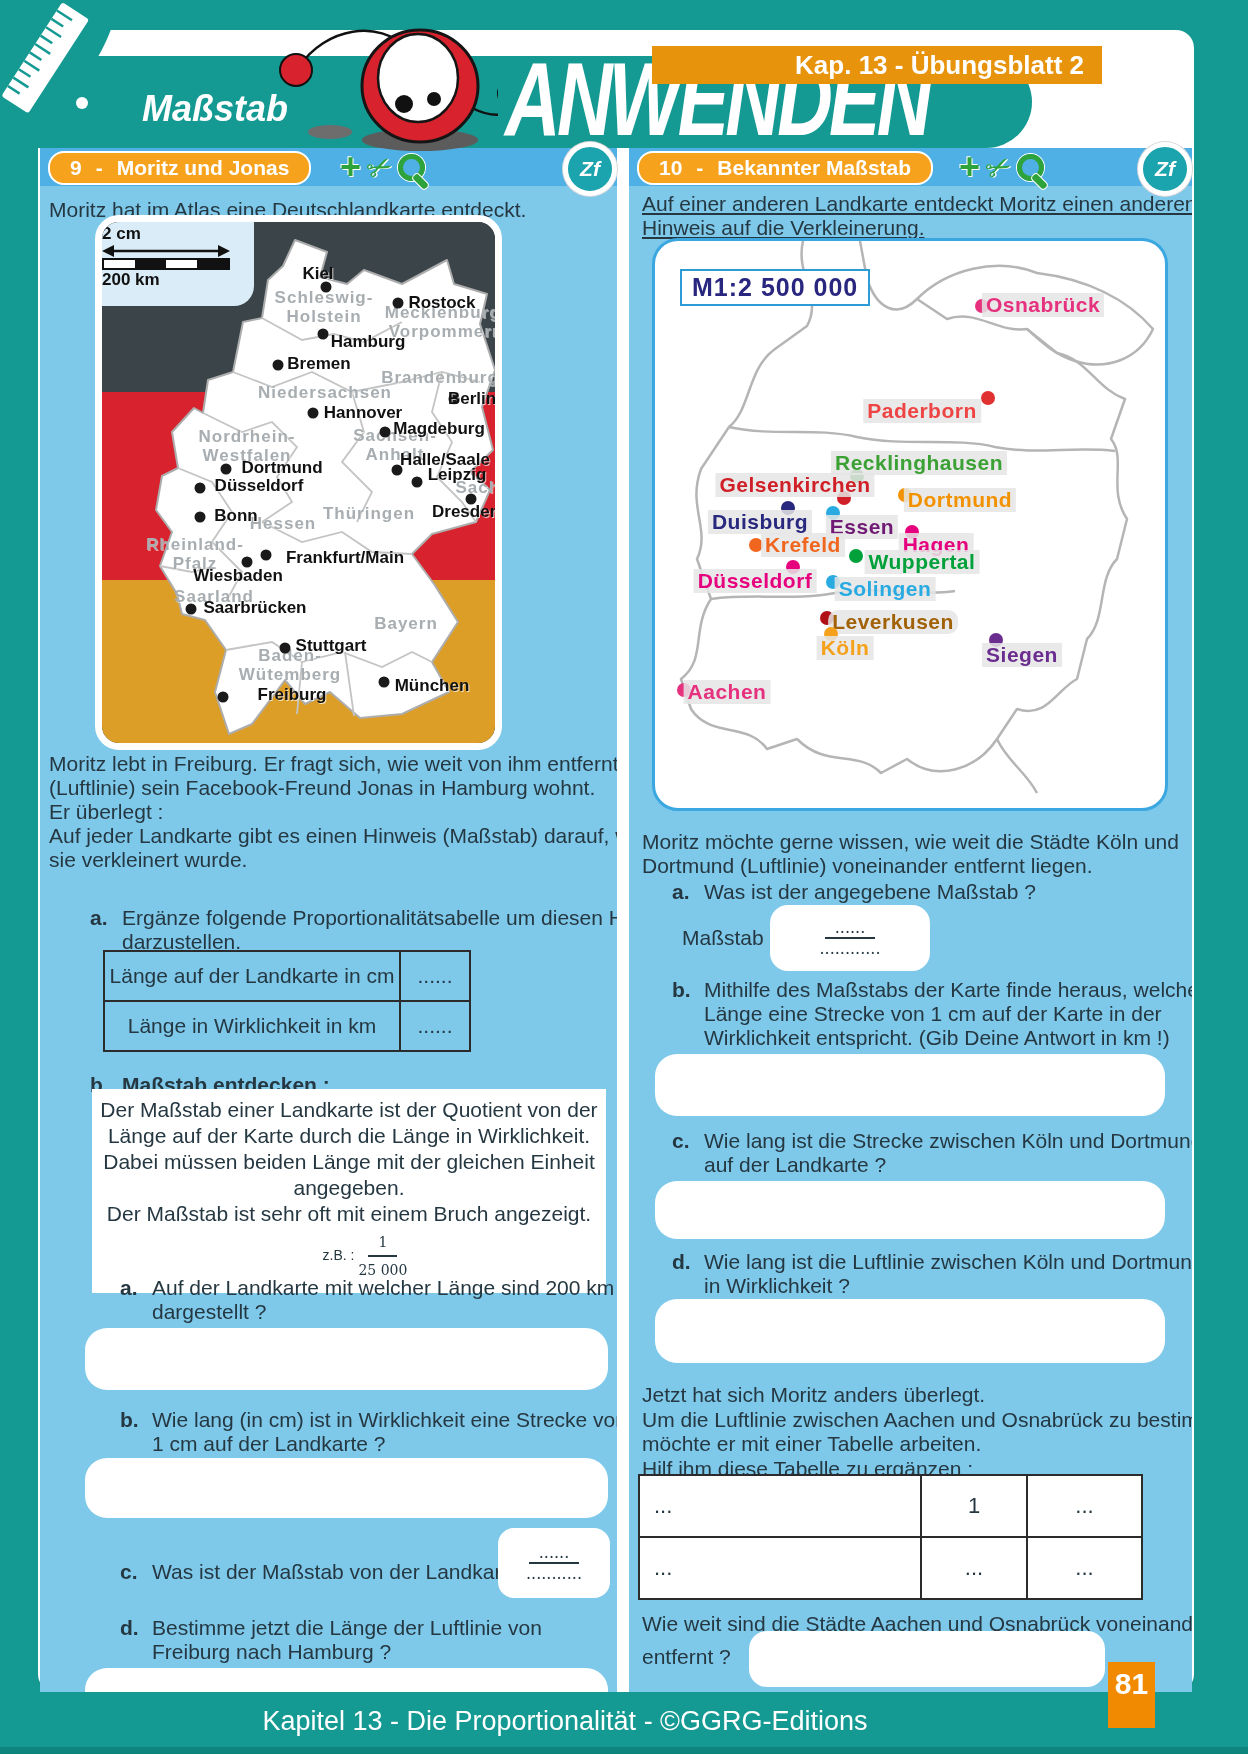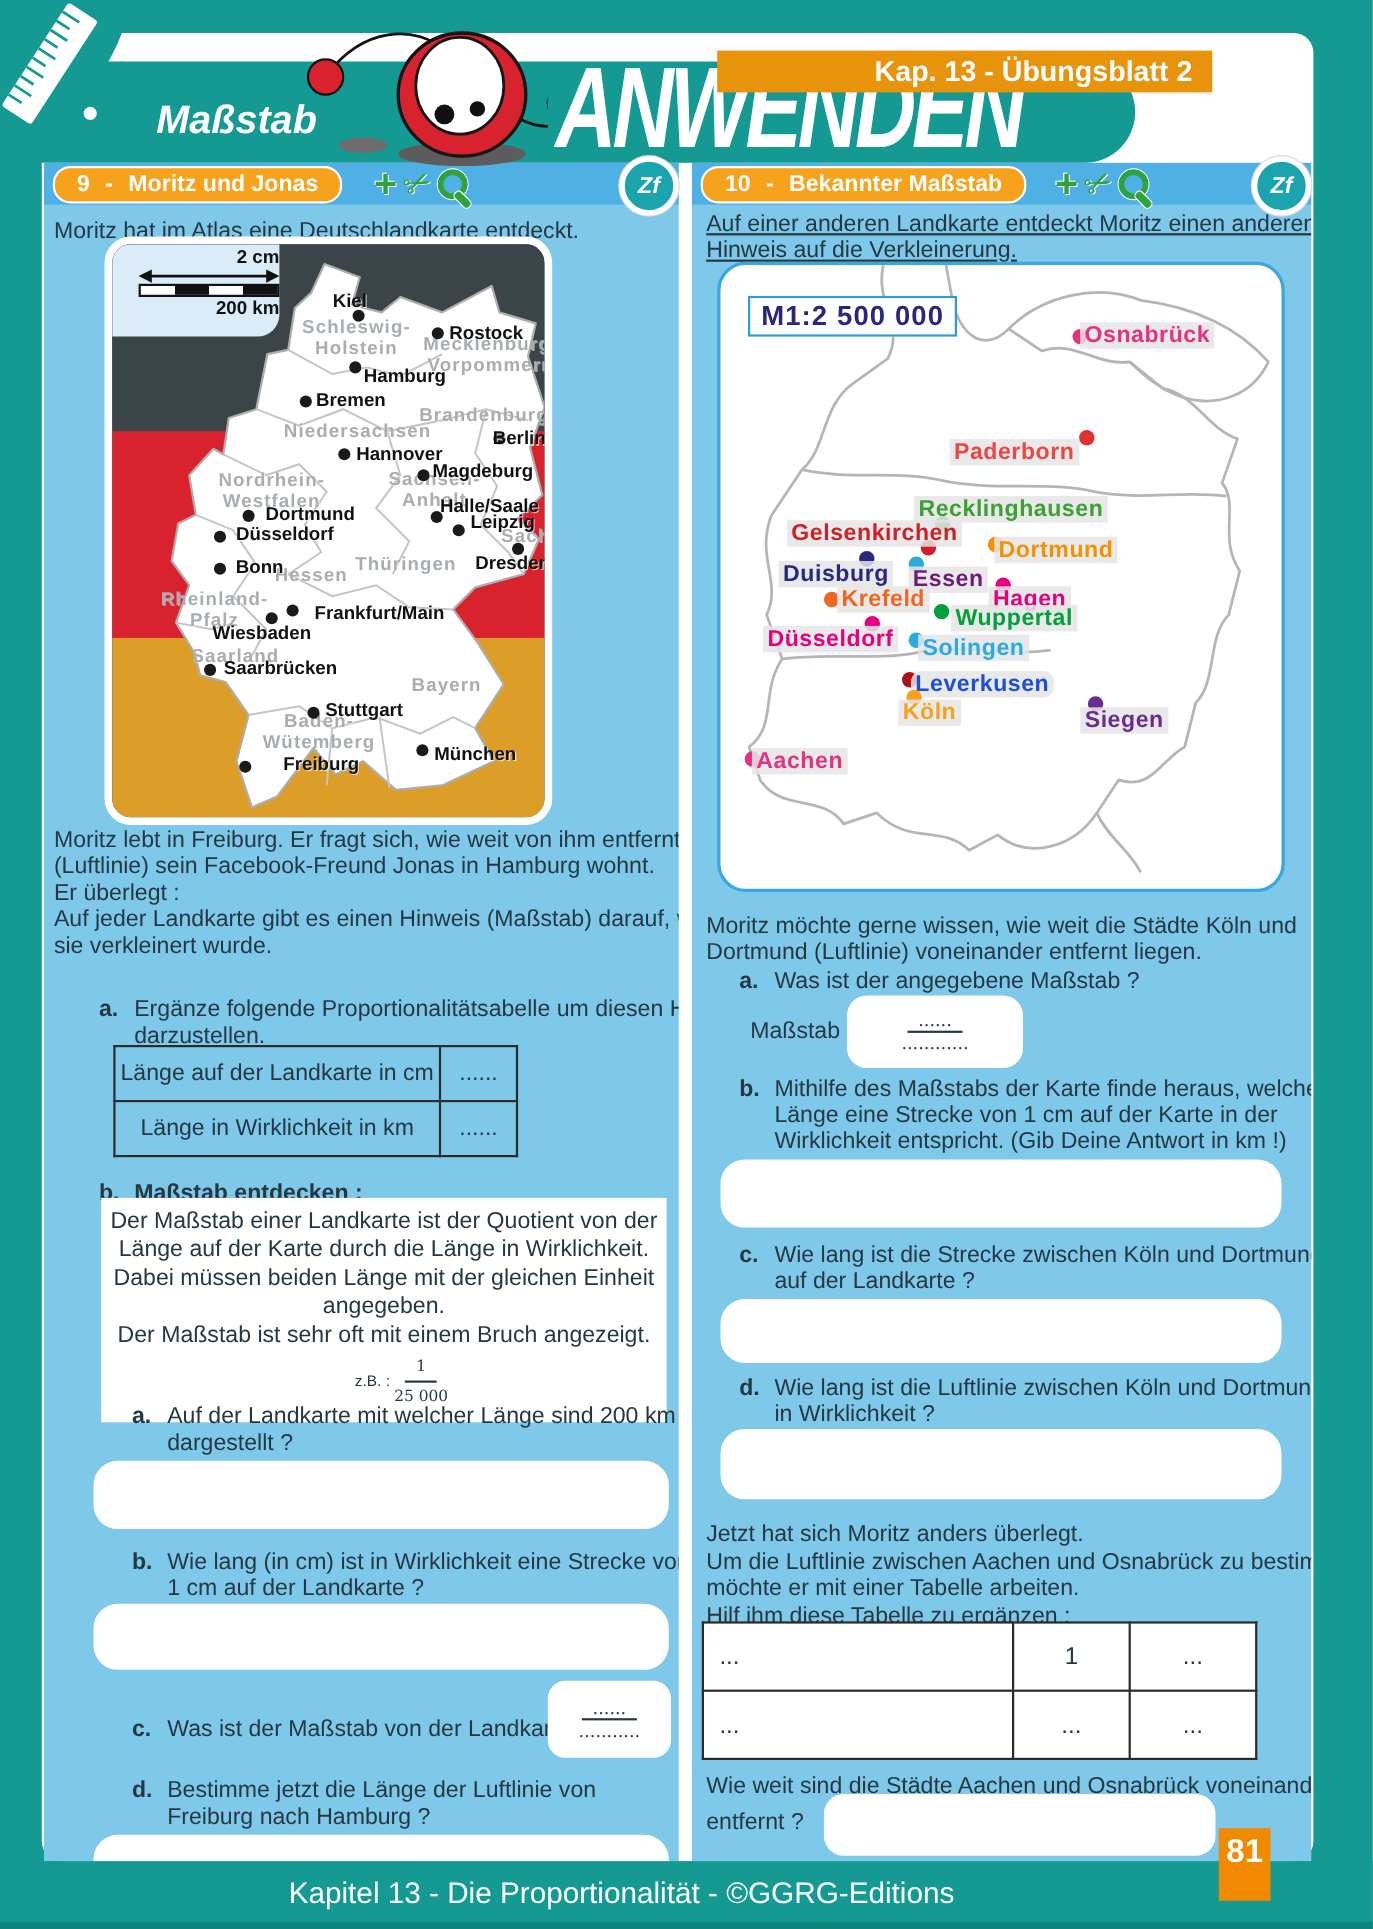--- a/index.html
+++ b/index.html
@@ -37,21 +37,21 @@
   .q .marker{font-weight:bold;width:32px;flex:none;}
   .ansbox{position:absolute;background:#fff;border-radius:22px;}
 
   
   #ger-map{position:absolute;left:55px;top:67px;width:393px;height:521px;border:7px solid #fff;border-radius:24px;overflow:hidden;background:#3B4549;}
   .stripe{position:absolute;left:0;width:100%;}
   #stripe-black{top:0;height:170px;background:#3B4549;}
   #stripe-red{top:170px;height:188px;background:#D8232E;}
   #stripe-gold{top:358px;height:163px;background:#DC9E27;}
   #ger-svg{position:absolute;left:0;top:0;}
-  #scale-panel{position:absolute;left:0;top:0;width:152px;height:84px;background:#D9ECF7;border-radius:0 0 20px 0;display:flex;flex-direction:column;align-items:flex-end;padding-top:2px;box-sizing:border-box;z-index:3;}
+  #scale-panel{position:absolute;left:0;top:0;width:152px;height:84px;background:#D9ECF7;border-radius:0 0 20px 0;display:flex;flex-direction:column;align-items:flex-start;padding-top:2px;box-sizing:border-box;z-index:3;}
   .scale-txt{font-weight:bold;font-size:17px;color:#111;}
   #scale-bar{width:128px;height:12px;border:2px solid #111;box-sizing:border-box;background:linear-gradient(90deg,#fff 0 25%,#111 25% 50%,#fff 50% 75%,#111 75%);}
   .dot{position:absolute;width:11px;height:11px;border-radius:50%;background:#1a1a1a;transform:translate(-50%,-50%);z-index:4;}
   .city-label{position:absolute;transform:translate(-50%,-50%);font-weight:bold;font-size:17px;color:#111;white-space:nowrap;z-index:4;text-shadow:1px 1px 0 rgba(255,255,255,.7);}
   .state-label{position:absolute;transform:translate(-50%,-50%);font-weight:bold;font-size:17px;color:#A7ADB0;text-align:center;white-space:pre-line;line-height:19px;letter-spacing:1px;z-index:3;text-shadow:1px 1px 0 rgba(255,255,255,.5);}
 
   
   #prop-table{position:absolute;left:63px;top:802px;border-collapse:collapse;}
   #prop-table td{border:2px solid #2b2b2b;height:46px;text-align:center;font-size:21px;}
   #prop-table td.lab{width:292px;}
@@ -373,21 +373,21 @@
           <span class="city-label" style="left: 148px; top: 304px; color: rgb(240, 102, 30);">Krefeld</span>
           <span class="dot" style="left: 257px; top: 291px; background: rgb(230, 0, 126);"></span>
           <span class="city-label" style="left: 281px; top: 304px; color: rgb(230, 0, 126);">Hagen</span>
           <span class="dot" style="left: 201px; top: 315px; background: rgb(0, 161, 58);"></span>
           <span class="city-label" style="left: 267px; top: 321px; color: rgb(0, 161, 58);">Wuppertal</span>
           <span class="dot" style="left: 138px; top: 326px; background: rgb(230, 0, 126);"></span>
           <span class="city-label" style="left: 100px; top: 340px; color: rgb(230, 0, 126);">Düsseldorf</span>
           <span class="dot" style="left: 178px; top: 341px; background: rgb(41, 171, 226);"></span>
           <span class="city-label" style="left: 230px; top: 348px; color: rgb(41, 171, 226);">Solingen</span>
           <span class="dot" style="left: 172px; top: 377px; background: rgb(176, 17, 23);"></span>
-          <span class="city-label" style="left: 238px; top: 381px; color: #1d4ed8; border-radius: 10px;">Leverkusen</span>
+          <span class="city-label" style="left: 238px; top: 381px; color: #a16207; border-radius: 10px;">Leverkusen</span>
           <span class="dot" style="left: 176px; top: 393px; background: rgb(245, 161, 28);"></span>
           <span class="city-label" style="left: 190px; top: 407px; color: rgb(245, 161, 28);">Köln</span>
           <span class="dot" style="left: 341px; top: 399px; background: rgb(106, 45, 143);"></span>
           <span class="city-label" style="left: 367px; top: 414px; color: rgb(106, 45, 143);">Siegen</span>
           <span class="dot" style="left: 29px; top: 449px; background: rgb(230, 49, 126);"></span>
           <span class="city-label" style="left: 72px; top: 451px; color: rgb(230, 49, 126);">Aachen</span>
         </div>
     </div>
 
     <div class="t abs" style="left:13px;top:682px;">

